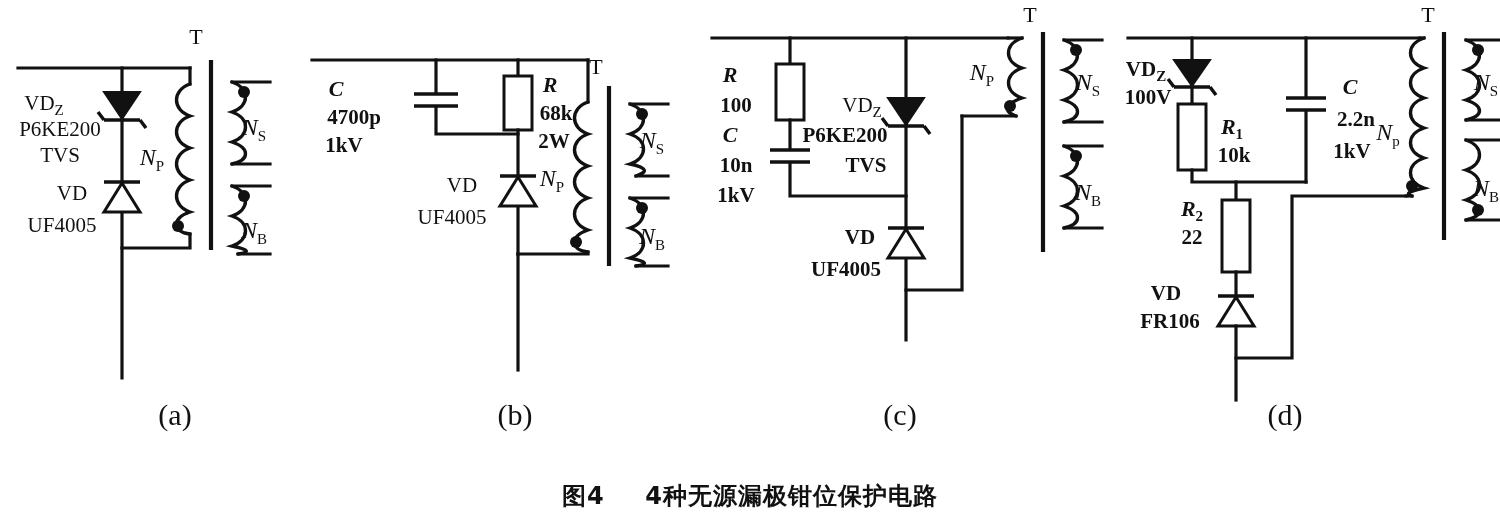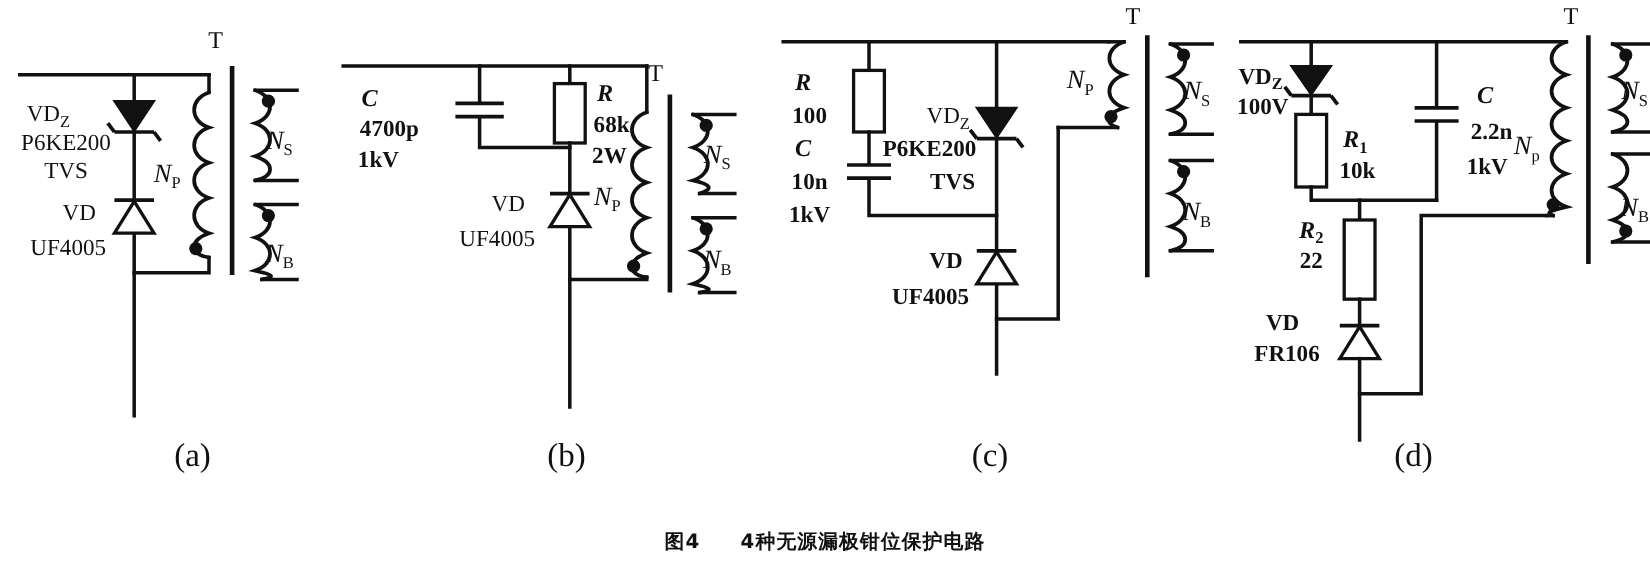--- a/index.html
+++ b/index.html
@@ -110,21 +110,21 @@
     width: 90px;
   }
   #caption {
     position: absolute;
     left: 0;
     top: 480px;
     width: 1500px;
     text-align: center;
     font-family: "DejaVu Sans", "Liberation Sans", sans-serif;
     font-weight: bold;
-    font-size: 18px;
+    font-size: 24px;
     letter-spacing: 1px;
     color: #111111;
   }
 </style>
 </head>
 <body>
 
 <div id="figure-root">
 
   <svg class="circuit-canvas" viewBox="0 0 1500 470">

